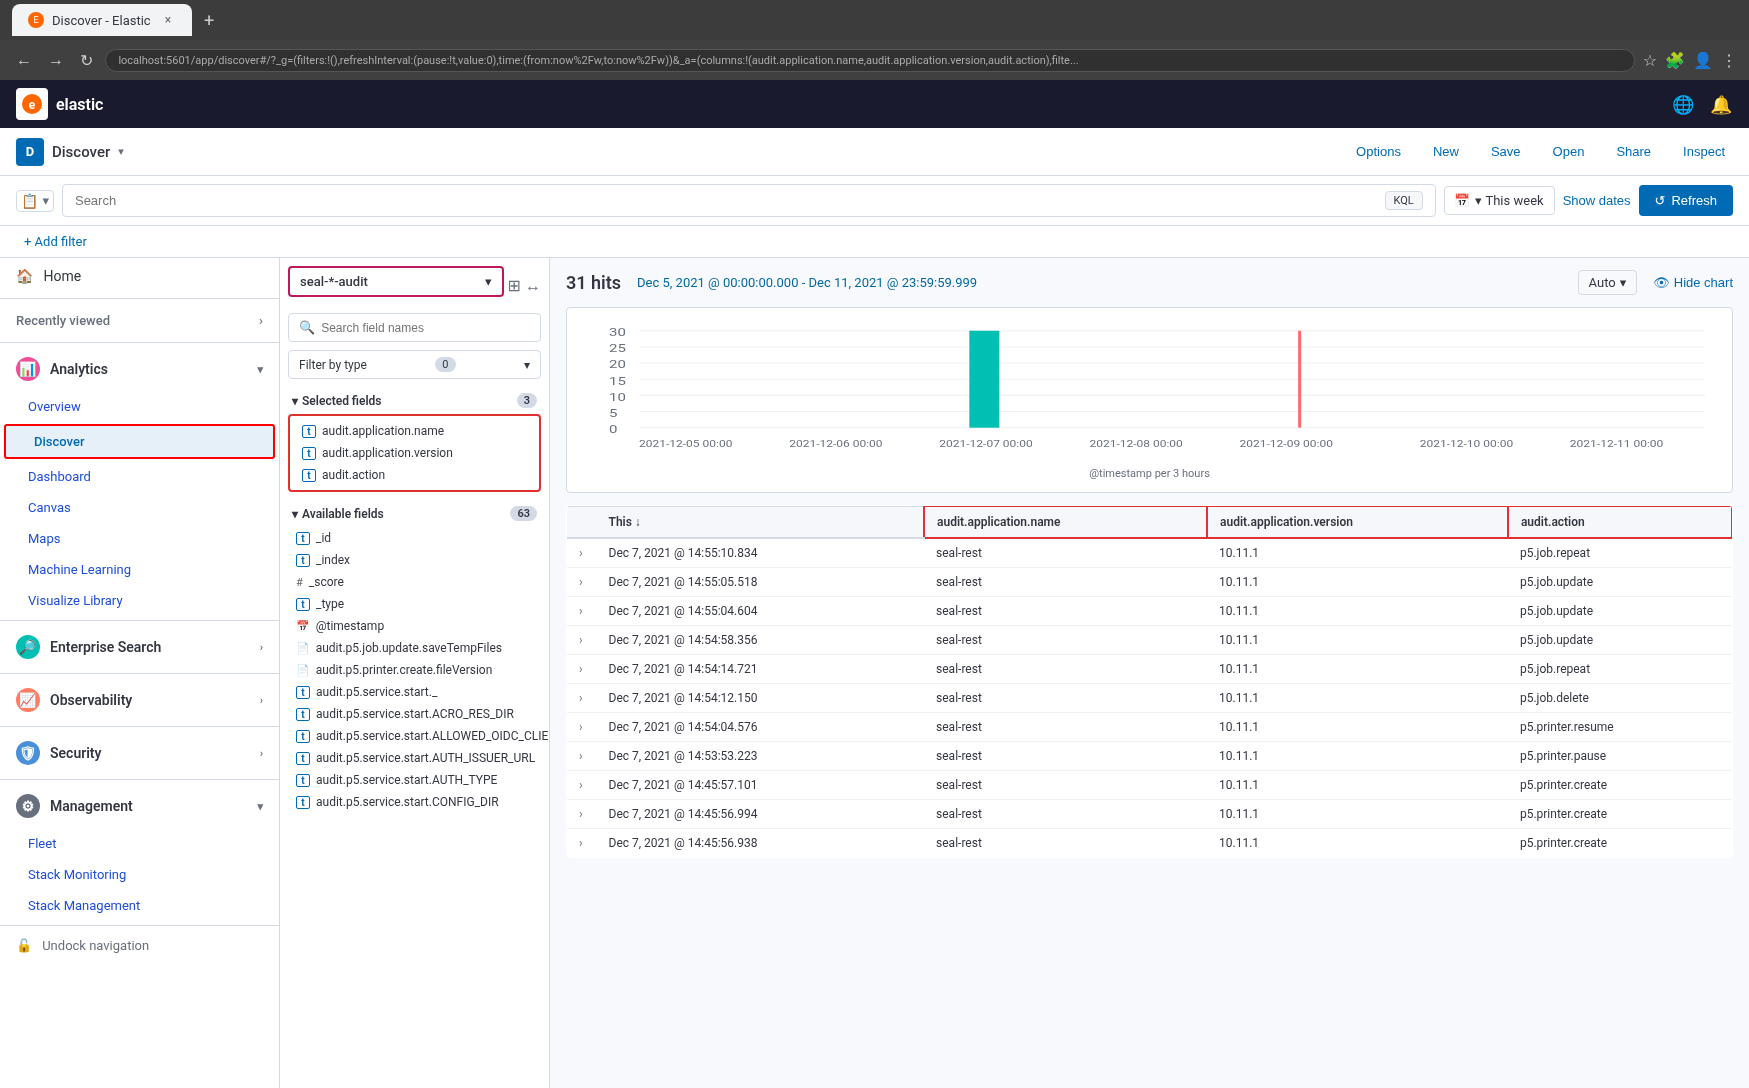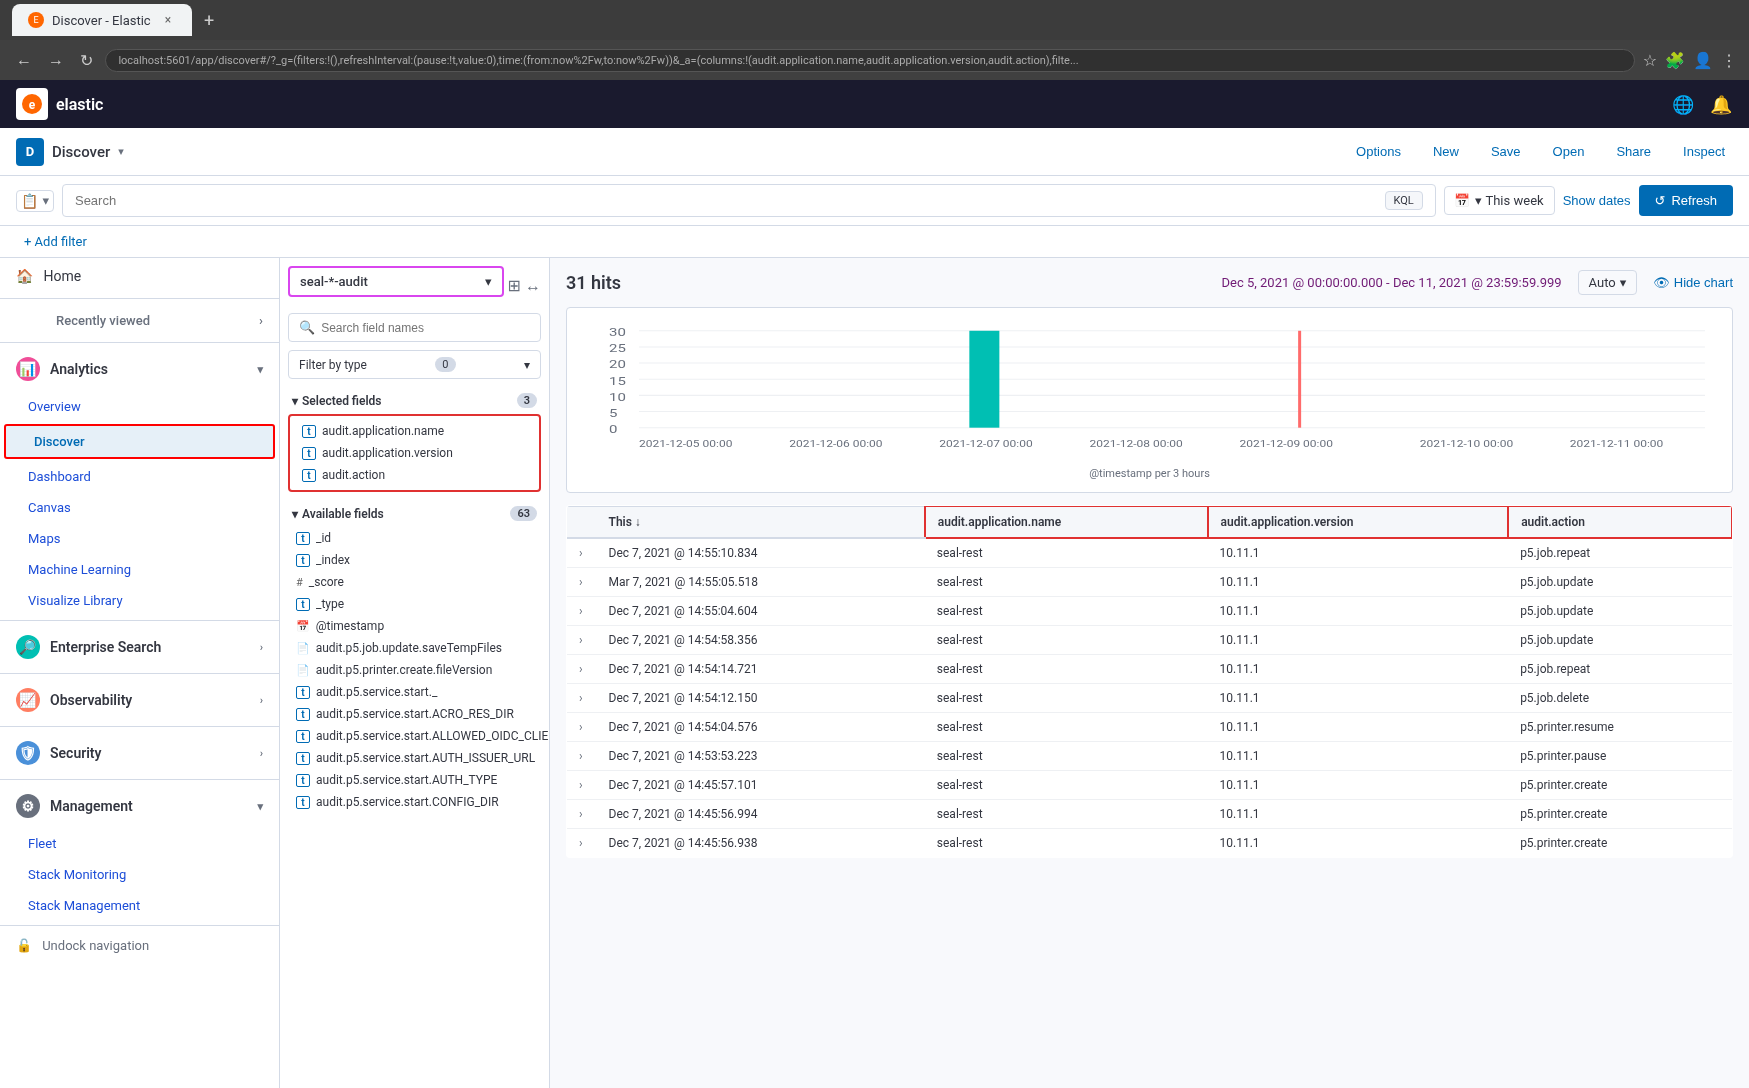--- a/index.html
+++ b/index.html
@@ -36,56 +36,56 @@
 
     
     .main-layout { display: flex; height: calc(1088px - 48px - 48px - 80px); }
 
     
     .sidebar { width: 280px; background: white; border-right: 1px solid #d3dae6; overflow-y: auto; flex-shrink: 0; }
     .sidebar-section { padding: 10px 16px; display: flex; align-items: center; justify-content: space-between; cursor: pointer; font-size: 14px; font-weight: 600; color: #343741; }
     .sidebar-section .section-icon { width: 24px; height: 24px; border-radius: 4px; display: flex; align-items: center; justify-content: center; font-size: 14px; }
     .sidebar-divider { height: 1px; background: #d3dae6; margin: 4px 0; }
     .sidebar-home { padding: 10px 16px; display: flex; align-items: center; gap: 10px; cursor: pointer; font-size: 14px; }
-    .recently-viewed-section { padding: 10px 16px; display: flex; align-items: center; justify-content: space-between; color: #69707d; font-size: 13px; font-weight: 500; margin-left: 40px; }
+    .recently-viewed-section { padding: 10px 16px; display: flex; align-items: center; justify-content: space-between; color: #69707d; font-size: 13px; font-weight: 500; }
     .sub-item { padding: 8px 16px 8px 28px; cursor: pointer; color: #1d4ed8; font-size: 13px; }
 
     
     .toolbar { background: white; border-bottom: 1px solid #d3dae6; padding: 8px 16px; display: flex; align-items: center; gap: 8px; }
     .search-bar { flex: 1; border: 1px solid #d3dae6; border-radius: 4px; padding: 6px 12px; font-size: 13px; display: flex; align-items: center; gap: 8px; background: white; }
     .search-bar input { border: none; outline: none; flex: 1; font-size: 13px; }
     .kql-badge { background: #f5f7fa; border: 1px solid #d3dae6; border-radius: 4px; padding: 2px 8px; font-size: 11px; color: #343741; cursor: pointer; }
     .time-picker { display: flex; align-items: center; gap: 4px; border: 1px solid #d3dae6; border-radius: 4px; padding: 6px 10px; background: white; cursor: pointer; font-size: 13px; }
     .show-dates-btn { background: none; border: none; color: #006BB4; cursor: pointer; font-size: 13px; }
     .refresh-btn { background: #006BB4; color: white; border: none; border-radius: 4px; padding: 8px 16px; cursor: pointer; font-size: 13px; display: flex; align-items: center; gap: 6px; font-weight: 500; }
     .add-filter { color: #006BB4; cursor: pointer; font-size: 13px; padding: 4px 8px; display: flex; align-items: center; gap: 4px; }
 
     
     .content-area { display: flex; flex: 1; overflow: hidden; }
 
     
     .field-panel { width: 270px; background: white; border-right: 1px solid #d3dae6; overflow-y: auto; flex-shrink: 0; padding: 8px; }
-    .index-selector { border: 2px solid #d946ef; border-radius: 4px; padding: 6px 10px; display: flex; align-items: center; justify-content: space-between; cursor: pointer; font-size: 13px; font-weight: 500; margin-bottom: 8px; background: white; }
+    .index-selector { border: 2px solid #be185d; border-radius: 4px; padding: 6px 10px; display: flex; align-items: center; justify-content: space-between; cursor: pointer; font-size: 13px; font-weight: 500; margin-bottom: 8px; background: white; }
     .field-search { border: 1px solid #d3dae6; border-radius: 4px; padding: 6px 10px; display: flex; align-items: center; gap: 6px; margin-bottom: 8px; background: white; }
     .field-search input { border: none; outline: none; flex: 1; font-size: 12px; color: #69707d; }
     .filter-type { border: 1px solid #d3dae6; border-radius: 4px; padding: 6px 10px; display: flex; align-items: center; justify-content: space-between; margin-bottom: 8px; cursor: pointer; font-size: 12px; }
     .section-header { display: flex; align-items: center; justify-content: space-between; padding: 6px 4px; cursor: pointer; font-size: 12px; font-weight: 600; color: #343741; }
     .section-badge { background: #d3dae6; border-radius: 10px; padding: 1px 7px; font-size: 11px; }
     .selected-fields-box { border: 2px solid #e03131; border-radius: 4px; padding: 4px; margin-bottom: 4px; }
     .field-item { padding: 4px 8px; font-size: 12px; color: #343741; display: flex; align-items: center; gap: 6px; cursor: pointer; border-radius: 3px; }
     .field-type-t { color: #006BB4; font-size: 10px; font-weight: bold; border: 1px solid #006BB4; border-radius: 2px; padding: 0 3px; min-width: 14px; text-align: center; }
     .field-type-hash { color: #666; font-size: 11px; }
     .field-type-cal { color: #c7811d; font-size: 11px; }
     .field-type-doc { color: #666; font-size: 11px; }
 
     
     .data-panel { flex: 1; overflow-y: auto; padding: 12px 16px; }
     .hits-bar { display: flex; align-items: center; gap: 16px; margin-bottom: 12px; }
     .hits-count { font-size: 18px; font-weight: 600; }
-    .date-range { color: #701a75; font-size: 13px; flex: 1; text-align: right; }
+    .date-range { color: #0369a1; font-size: 13px; flex: 1; text-align: left; }
     .auto-selector { display: flex; align-items: center; gap: 4px; border: 1px solid #d3dae6; border-radius: 4px; padding: 4px 10px; cursor: pointer; font-size: 13px; }
     .hide-chart-btn { color: #006BB4; cursor: pointer; font-size: 13px; background: none; border: none; display: flex; align-items: center; gap: 4px; }
 
     
     .chart-container { background: white; border: 1px solid #d3dae6; border-radius: 4px; padding: 12px; margin-bottom: 12px; }
     .chart-svg { width: 100%; height: 140px; }
     .chart-label { text-align: center; font-size: 11px; color: #69707d; margin-top: 4px; }
 
     
     .data-table { width: 100%; border-collapse: collapse; background: white; border: 1px solid #d3dae6; border-radius: 4px; overflow: hidden; }
@@ -468,21 +468,21 @@
         <tbody id="table-body">
         <tr>
     <td style="color:#69707d;cursor:pointer;">›</td>
     <td>Dec 7, 2021 @ 14:55:10.834</td>
     <td>seal-rest</td>
     <td>10.11.1</td>
     <td>p5.job.repeat</td>
   </tr>
             <tr>
     <td style="color:#69707d;cursor:pointer;">›</td>
-    <td>Mar 7, 2021 @ 14:55:05.518</td>
+    <td>Dec 7, 2021 @ 14:55:05.518</td>
     <td>seal-rest</td>
     <td>10.11.1</td>
     <td>p5.job.update</td>
   </tr>
             <tr>
     <td style="color:#69707d;cursor:pointer;">›</td>
     <td>Dec 7, 2021 @ 14:55:04.604</td>
     <td>seal-rest</td>
     <td>10.11.1</td>
     <td>p5.job.update</td>

